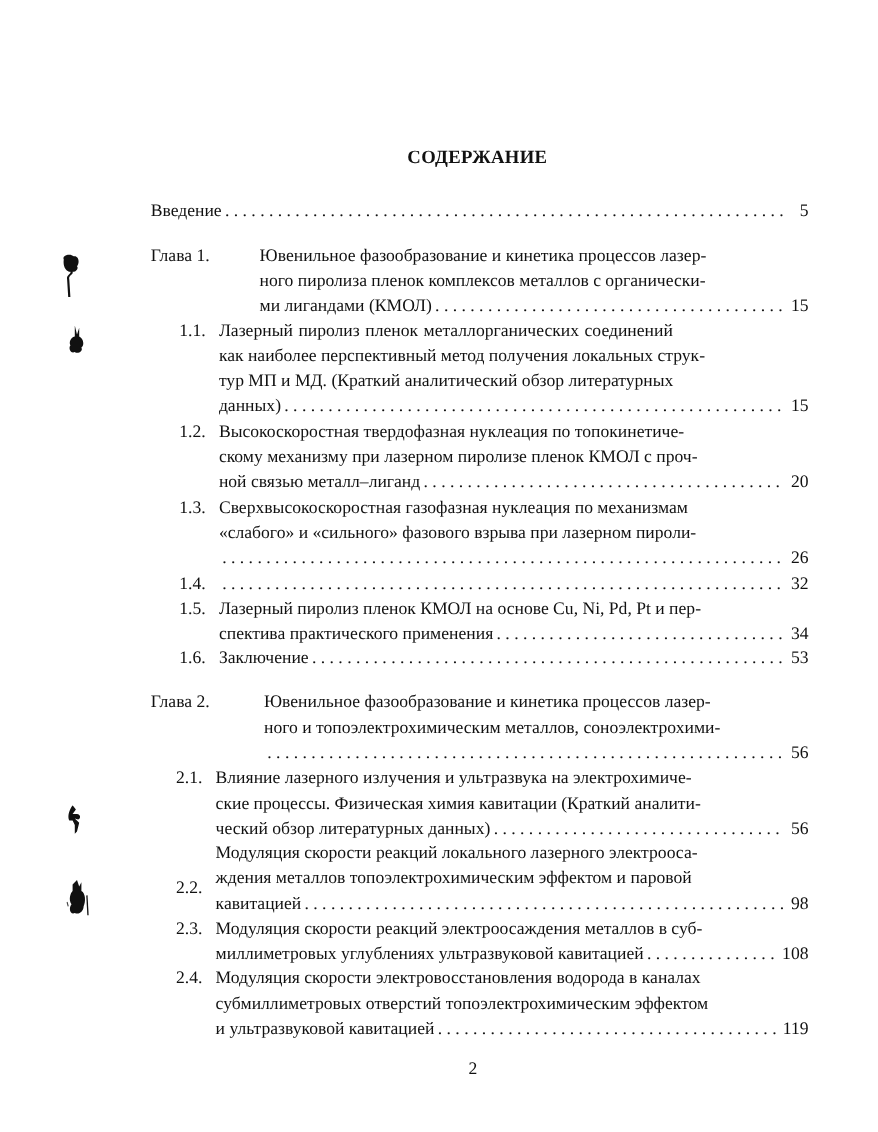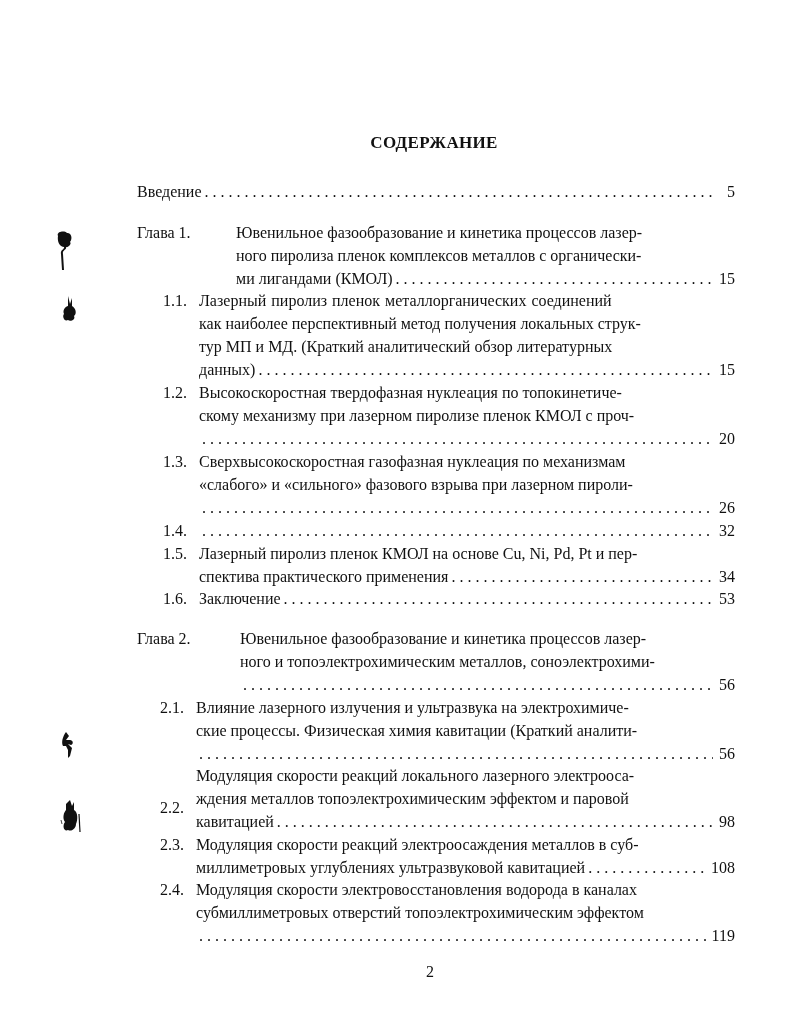--- a/index.html
+++ b/index.html
@@ -113,20 +113,21 @@
       <span class="leader"></span>
       <span class="pg">15</span>
     </div>
   </div>
 
   <div>
     <span class="num" style="left:163px; top:382px;">1.2.</span>
     <div class="line" style="left:199px; top:382px;">Высокоскоростная твердофазная нуклеация по топокинетиче-</div>
     <div class="line" style="left:199px; top:405px;">скому механизму при лазерном пиролизе пленок КМОЛ с проч-</div>
     <div class="line dotted" style="left:199px; width:536px; top:428px;">
+      <span class="txt">ной связью металл–лиганд</span>
       <span class="leader"></span>
       <span class="pg">20</span>
     </div>
   </div>
 
   <div>
     <span class="num" style="left:163px; top:451px;">1.3.</span>
     <div class="line" style="left:199px; top:451px;">Сверхвысокоскоростная газофазная нуклеация по механизмам</div>
     <div class="line" style="left:199px; top:474px;">«слабого»  и  «сильного»  фазового взрыва при лазерном пироли-</div>
     <div class="line dotted" style="left:199px; width:536px; top:497px;">
@@ -170,20 +171,21 @@
       <span class="leader"></span>
       <span class="pg">56</span>
     </div>
   </div>
 
   <div>
     <span class="num" style="left:160px; top:697px;">2.1.</span>
     <div class="line" style="left:196px; top:697px;">Влияние лазерного излучения и ультразвука на электрохимиче-</div>
     <div class="line" style="left:196px; top:720px;">ские процессы. Физическая химия кавитации (Краткий аналити-</div>
     <div class="line dotted" style="left:196px; width:539px; top:743px;">
+      <span class="txt">ческий обзор литературных данных)</span>
       <span class="leader"></span>
       <span class="pg">56</span>
     </div>
   </div>
 
   <div>
     <span class="num" style="left:160px; top:765px;margin-top:32px;">2.2.</span>
     <div class="line" style="left:196px; top:765px;">Модуляция скорости реакций локального лазерного электрооса-</div>
     <div class="line" style="left:196px; top:788px;">ждения  металлов топоэлектрохимическим эффектом и паровой</div>
     <div class="line dotted" style="left:196px; width:539px; top:811px;">
@@ -201,20 +203,21 @@
       <span class="leader"></span>
       <span class="pg">108</span>
     </div>
   </div>
 
   <div>
     <span class="num" style="left:160px; top:879px;">2.4.</span>
     <div class="line" style="left:196px; top:879px;">Модуляция скорости электровосстановления водорода в каналах</div>
     <div class="line" style="left:196px; top:902px;">субмиллиметровых отверстий топоэлектрохимическим эффектом</div>
     <div class="line dotted" style="left:196px; width:539px; top:925px;">
+      <span class="txt">и ультразвуковой кавитацией</span>
       <span class="leader"></span>
       <span class="pg">119</span>
     </div>
   </div>
 </div>
 
 <svg class="margin-mark" style="left:54px; top:230px;" width="22" height="45" viewBox="0 0 22 45">
   <path d="M4 6 C2 2,10 0,13 3 C17 2,19 8,16 12 C18 14,14 18,12 17 C13 20,8 20,9 24 L10 40 L8 40 L7 24 C6 20,11 19,10 17 C6 17,3 12,4 6 Z" fill="#111"></path>
 </svg>
 <svg class="margin-mark" style="left:60px; top:296px;" width="18" height="28" viewBox="0 0 18 28">

